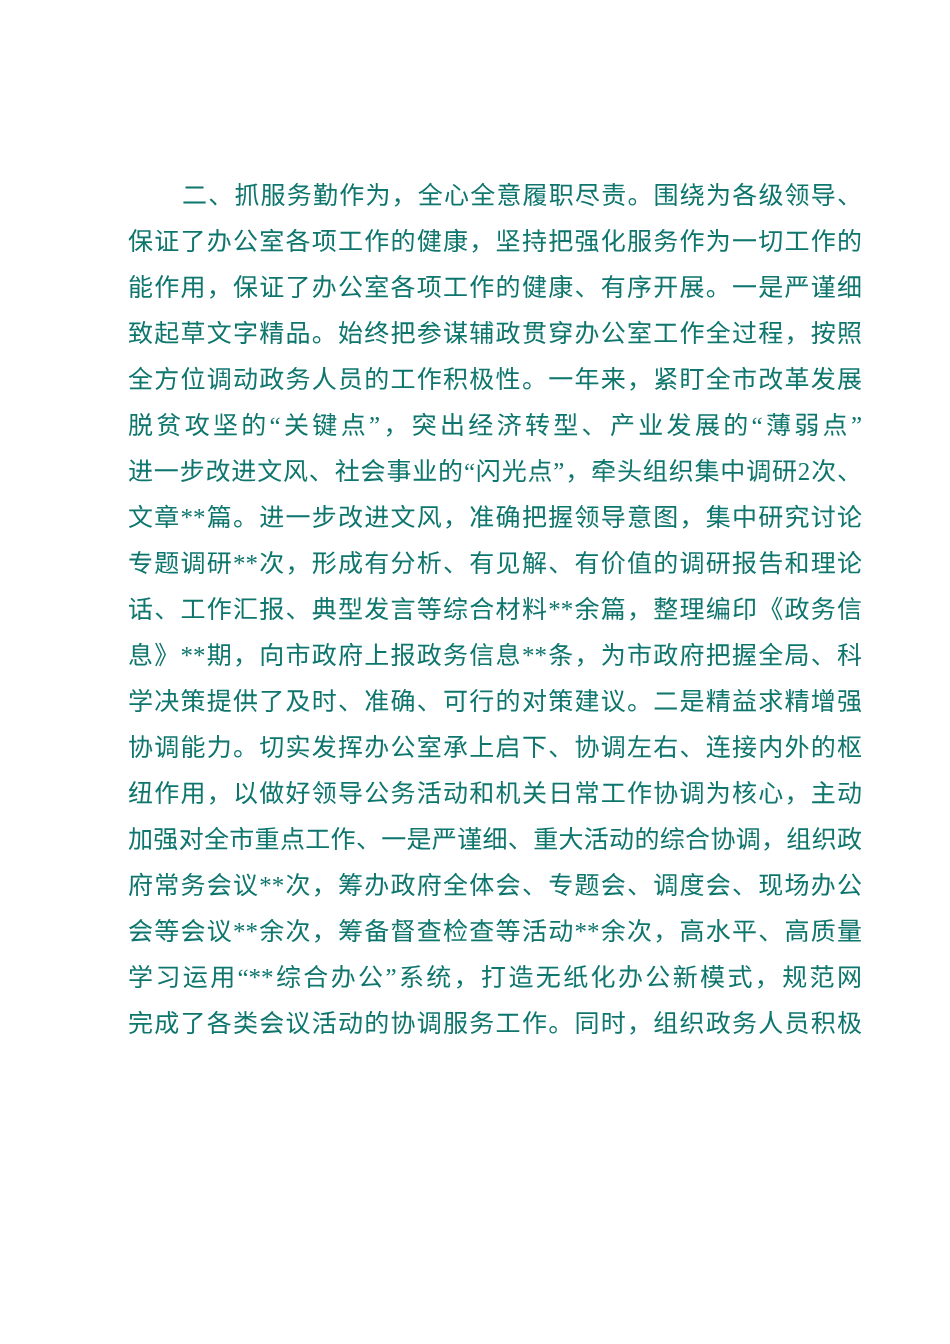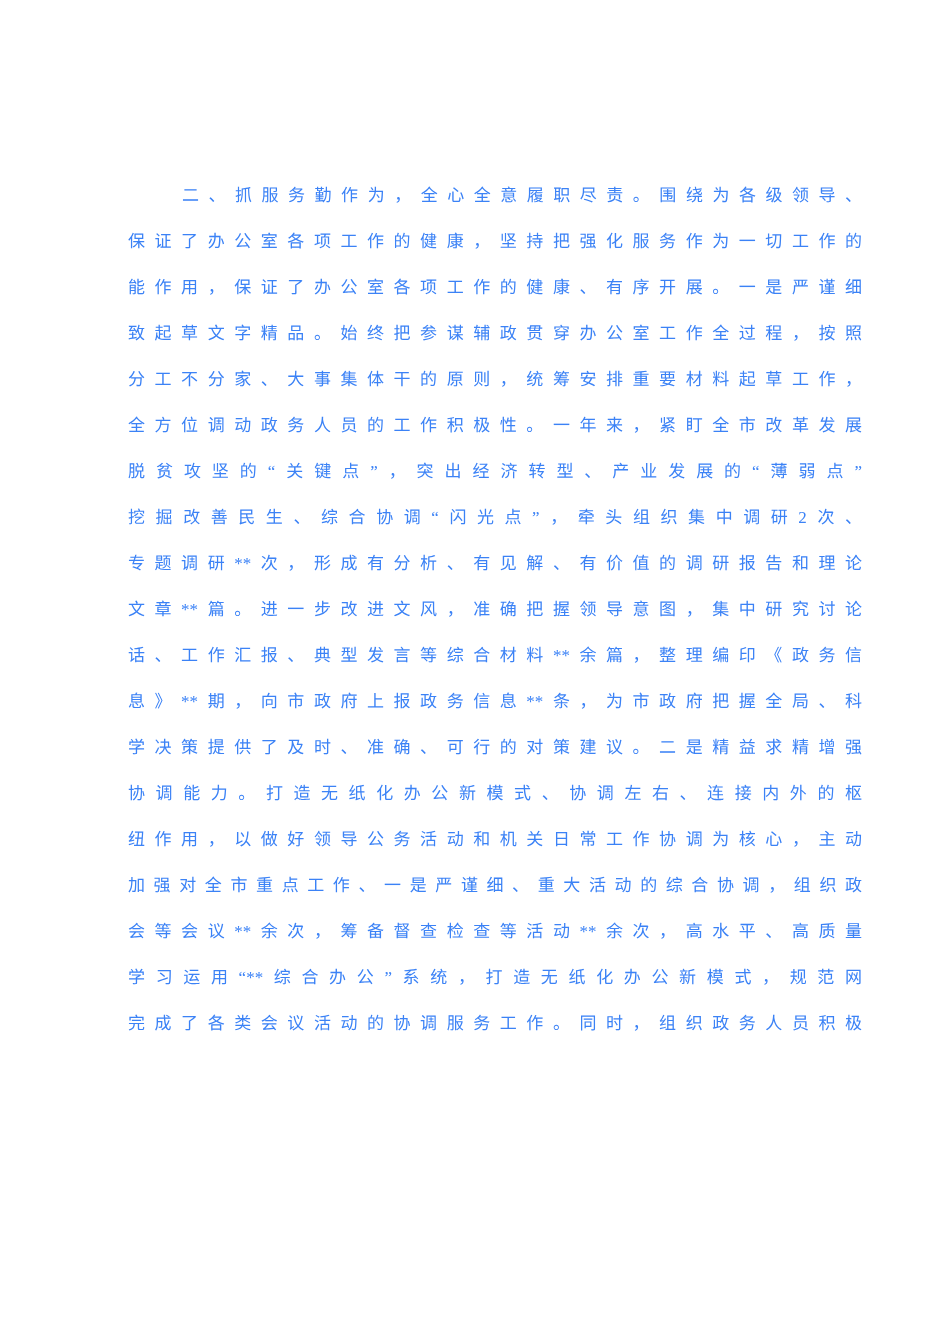--- a/index.html
+++ b/index.html
@@ -23,50 +23,50 @@
   }
   .text-block {
     position: absolute;
     left: 128px;
     top: 173px;
     width: 734px;
   }
   .text-line {
     height: 46px;
     line-height: 46px;
-    font-size: 17px;
-    color: #3b82f6;
+    font-size: 25px;
+    color: #0f766e;
     text-align: justify;
     text-align-last: justify;
     overflow: hidden;
     white-space: normal;
     font-weight: 400;
   }
   .text-line.indent {
     text-indent: 54px;
   }
 </style>
 </head>
 <body>
 
 <div class="page">
   <div class="text-block">
     <div class="text-line indent">二、抓服务勤作为，全心全意履职尽责。围绕为各级领导、</div>
     <div class="text-line">保证了办公室各项工作的健康，坚持把强化服务作为一切工作的</div>
     <div class="text-line">能作用，保证了办公室各项工作的健康、有序开展。一是严谨细</div>
     <div class="text-line">致起草文字精品。始终把参谋辅政贯穿办公室工作全过程，按照</div>
-    <div class="text-line">分工不分家、大事集体干的原则，统筹安排重要材料起草工作，</div>
     <div class="text-line">全方位调动政务人员的工作积极性。一年来，紧盯全市改革发展</div>
     <div class="text-line">脱贫攻坚的“关键点”，突出经济转型、产业发展的“薄弱点”</div>
-    <div class="text-line">挖掘改善民生、综合协调“闪光点”，牵头组织集中调研2次、</div>
+    <div class="text-line">进一步改进文风、社会事业的“闪光点”，牵头组织集中调研2次、</div>
+    <div class="text-line">文章**篇。进一步改进文风，准确把握领导意图，集中研究讨论</div>
     <div class="text-line">专题调研**次，形成有分析、有见解、有价值的调研报告和理论</div>
-    <div class="text-line">文章**篇。进一步改进文风，准确把握领导意图，集中研究讨论</div>
     <div class="text-line">话、工作汇报、典型发言等综合材料**余篇，整理编印《政务信</div>
     <div class="text-line">息》**期，向市政府上报政务信息**条，为市政府把握全局、科</div>
     <div class="text-line">学决策提供了及时、准确、可行的对策建议。二是精益求精增强</div>
-    <div class="text-line">协调能力。打造无纸化办公新模式、协调左右、连接内外的枢</div>
+    <div class="text-line">协调能力。切实发挥办公室承上启下、协调左右、连接内外的枢</div>
     <div class="text-line">纽作用，以做好领导公务活动和机关日常工作协调为核心，主动</div>
     <div class="text-line">加强对全市重点工作、一是严谨细、重大活动的综合协调，组织政</div>
+    <div class="text-line">府常务会议**次，筹办政府全体会、专题会、调度会、现场办公</div>
     <div class="text-line">会等会议**余次，筹备督查检查等活动**余次，高水平、高质量</div>
     <div class="text-line">学习运用“**综合办公”系统，打造无纸化办公新模式，规范网</div>
     <div class="text-line">完成了各类会议活动的协调服务工作。同时，组织政务人员积极</div>
   </div>
 </div>
 
 </body></html>

